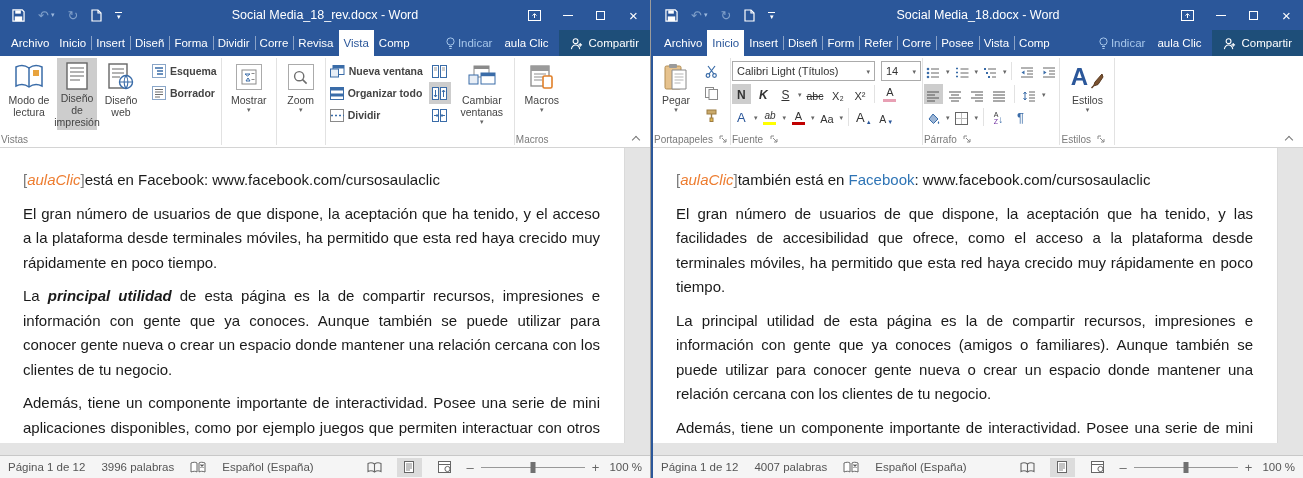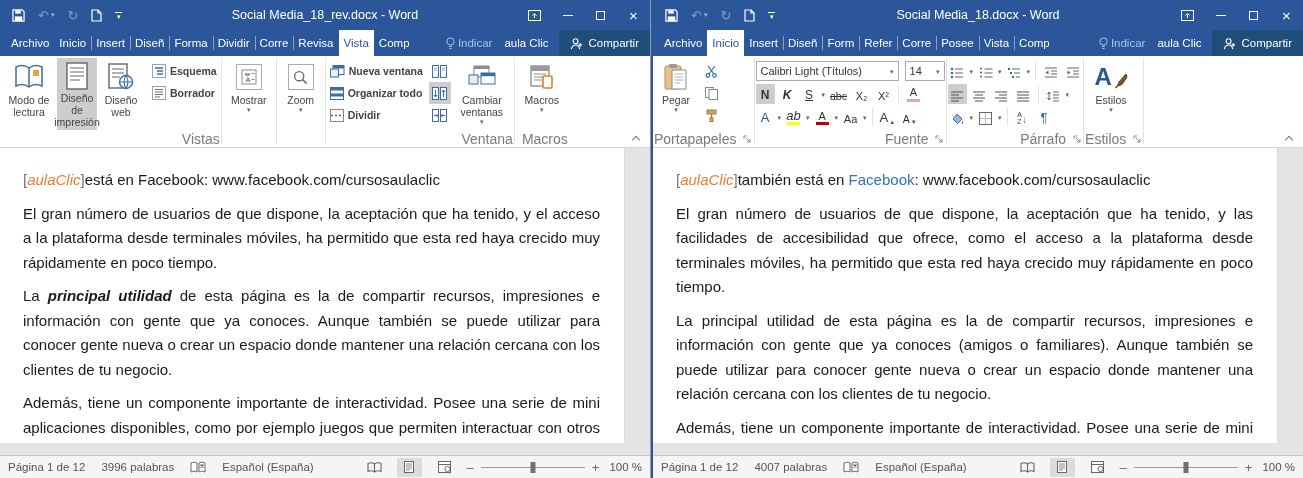--- a/index.html
+++ b/index.html
@@ -34,21 +34,21 @@
   .tab.active { background:#fff; color:#2b579a; }
   .tabs-right { margin-left:auto; display:flex; align-items:stretch; gap:8px; }
   .tellme { display:flex; align-items:center; gap:3px; color:#a6c6ea; padding:0 2px; }
   .account { display:flex; align-items:center; color:#fff; padding:0 2px; }
   .share { background:#1e4e79; display:flex; align-items:center; gap:6px; padding:0 11px; color:#fff; }
 
   
   .ribbon { height:92px; background:#fff; border-bottom:1px solid #d4d4d4; display:flex; position:relative; color:#444; flex:0 0 92px; }
   .rg { display:flex; flex-direction:column; padding:2px 1px 0; }
   .rgc { flex:1; display:flex; align-items:flex-start; }
-  .rgl { height:16px; font-size:14px; color:#7a7a7a; display:flex; align-items:center; justify-content:flex-end; gap:5px; white-space:nowrap; }
+  .rgl { height:16px; font-size:10px; color:#7a7a7a; display:flex; align-items:center; justify-content:flex-start; gap:5px; white-space:nowrap; }
   .rsep { width:1px; background:#e2e2e2; margin:2px 0; }
   .caret { font-size:7px; color:#666; line-height:1; }
   .bigbtn { display:flex; flex-direction:column; align-items:center; font-size:10.5px; line-height:12px; text-align:center; padding:4px 3px 2px; height:72px; white-space:normal; }
   .bigbtn.toggled { background:#cdcdcd; }
   .bicon { height:30px; display:flex; align-items:center; justify-content:center; margin-bottom:2px; }
   .boxicon { width:26px; height:26px; border:1px solid #ababab; display:flex; align-items:center; justify-content:center; background:#fff; }
   .vcol { display:flex; flex-direction:column; justify-content:flex-start; padding-top:2px;font-weight:bold; }
   .smallbtn { display:flex; align-items:center; gap:4px; font-size:10.5px; height:22px; padding:0 3px; white-space:nowrap; }
   .iconbtn { width:22px; height:22px; display:flex; align-items:center; justify-content:center; }
   .iconbtn.toggled { background:#cdcdcd; }
@@ -322,23 +322,20 @@
                   <rect x="6" y="1" width="15" height="3" fill="#8a8a8a"></rect>
                   <rect x="13" y="8" width="14" height="11" fill="#fff" stroke="#3a6ca8"></rect>
                   <rect x="13" y="8" width="14" height="3.2" fill="#3a6ca8"></rect>
                   <rect x="1" y="10" width="9" height="9" fill="#e8eef6" stroke="#3a6ca8"></rect>
                 </svg>
             </span>
             <span>Cambiar ventanas</span>
             <span class="caret">▾</span>
           </div>
         </div>
-        <div class="rgl">
-            <span>Ventana</span>
-          </div>
       </div>
       <div class="rsep"></div>
       <div class="rg">
         <div class="rgc">
           <div class="bigbtn" style="width:52px">
             <span class="bicon">
               <svg width="26" height="26" viewBox="0 0 26 26">
                   <rect x="2" y="2" width="18" height="20" fill="#fff" stroke="#8a8a8a" stroke-width="1.3"></rect>
                   <rect x="2" y="2" width="18" height="5" fill="#9a9a9a"></rect>
                   <path d="M5 10h12M5 13h12M5 16h8" stroke="#b5b5b5" stroke-width="1.3"></path>
@@ -566,21 +563,21 @@
                     <span style="font-size:11px;line-height:11px">A</span>
                     <span class="colorbar" style="background:#e8a0b4"></span>
                   </span>
                 </span>
             </div>
             <div class="rrow">
               <span class="tbtn" style="color:#2b579a; font-size:13px">A</span>
               <span class="caret">▾</span>
               <span class="tbtn">
                   <span style="display:flex;flex-direction:column;align-items:center">
-                    <span style="font-size:13px;line-height:10px;font-style:italic">ab</span>
+                    <span style="font-size:10px;line-height:10px;font-style:italic">ab</span>
                     <span class="colorbar" style="background:#ffff00"></span>
                   </span>
                 </span>
               <span class="caret">▾</span>
               <span class="tbtn">
                   <span style="display:flex;flex-direction:column;align-items:center">
                     <span style="font-size:11px;line-height:10px">A</span>
                     <span class="colorbar" style="background:#c00000"></span>
                   </span>
                 </span>

